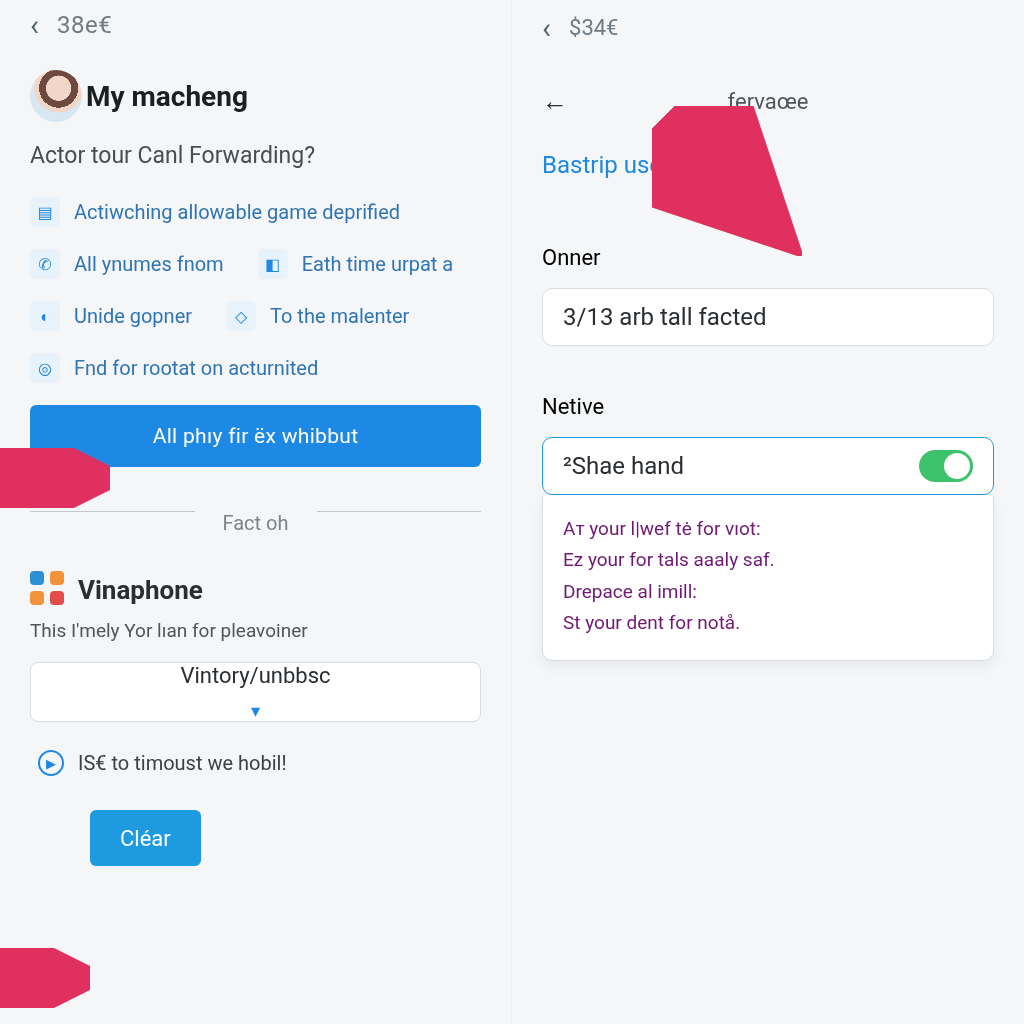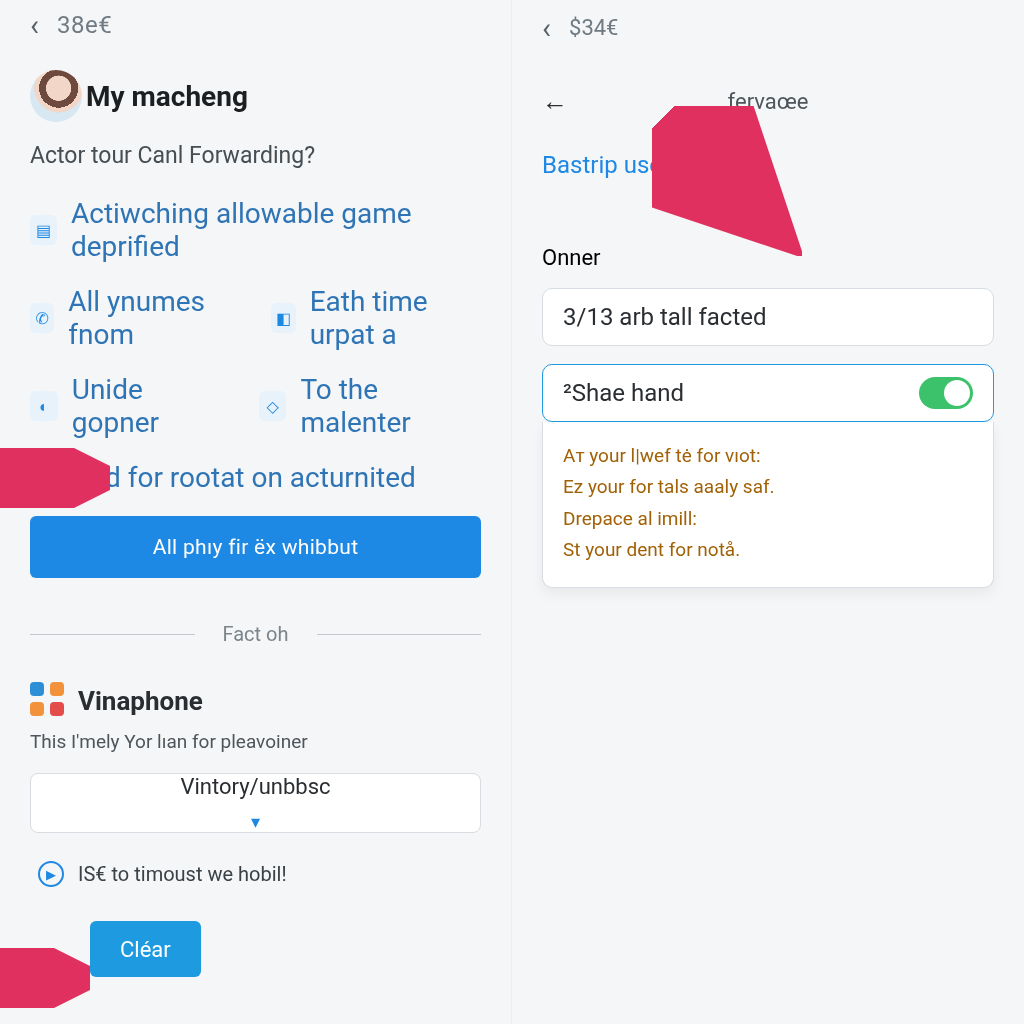--- a/index.html
+++ b/index.html
@@ -13,23 +13,23 @@
   
   .profile{display:flex;align-items:center;gap:4px;margin-top:30px;}
   .avatar{width:52px;height:52px;border-radius:50%;background:radial-gradient(circle at 55% 35%,#f2d6c8 0 28%,#6d4a3d 29% 44%,#f2d6c8 44% 55%,#d8e8f2 55% 100%);}
   .profile h1{font-size:28px;font-weight:700;color:#1c1f22;}
   .q{font-size:23px;color:#464e54;margin-top:20px;font-weight:400;}
   .grid{margin-top:28px;}
   .grow,.grow2{display:flex;align-items:center;gap:14px;margin-bottom:22px;}
   .gpair{display:flex;gap:34px;margin-bottom:22px;}
   .gcell{display:flex;align-items:center;gap:14px;}
   .ibox{width:30px;height:30px;border-radius:6px;background:#e8f2fb;display:flex;align-items:center;justify-content:center;color:#1e88e5;font-size:16px;}
-  .gtxt{font-size:28px;color:#2f74b5;}
+  .gtxt{font-size:20px;color:#2f74b5;}
   .bigbtn{margin-top:20px;width:100%;height:62px;border:none;border-radius:6px;background:#1e88e5;color:#fff;font-size:21px;letter-spacing:.3px;display:flex;align-items:center;justify-content:center;cursor:pointer;}
-  .divider{display:flex;align-items:center;gap:28px;margin:44px 0 36px;}
+  .divider{display:flex;align-items:flex-start;gap:28px;margin:44px 0 36px;}
   .divider .ln{flex:1;height:1px;background:#c3c9ce;}
   .divider .lbl{color:#7b848b;font-size:20px;}
   .brand{display:flex;align-items:flex-end;gap:14px;}
   .brandmark{width:34px;height:34px;position:relative;}
   .brandmark span{position:absolute;width:14px;height:14px;border-radius:4px;}
   .bm1{top:0;left:0;background:#2d8fd6;}
   .bm2{top:0;right:0;background:#f2923a;}
   .bm3{bottom:0;left:0;background:#f2923a;}
   .bm4{bottom:0;right:0;background:#e44b4b;}
   .brand h2{font-size:26px;font-weight:700;color:#2a2e32;}
@@ -50,21 +50,21 @@
   .r-header{margin-top:36px;display:flex;align-items:center;position:relative;height:40px;}
   .r-back{font-size:26px;color:#2a2e32;}
   .r-title{position:absolute;left:50%;transform:translateX(-50%);font-size:22px;color:#4e565c;}
   .r-link{margin-top:30px;font-size:24px;color:#1e88e5;}
   .r-label{margin-top:66px;font-size:22px;font-weight:400;color:#000000;}
   .field{margin-top:18px;width:100%;height:58px;border:1px solid #d7dde2;border-radius:10px;background:#fff;display:flex;align-items:center;padding:0 20px;font-size:24px;color:#2a2e32;}
   .field.active{border:1.6px solid #1e9ae0;justify-content:space-between;align-items:center;}
   .toggle{width:54px;height:32px;border-radius:16px;background:#3bc26a;position:relative;}
   .toggle::after{content:"";position:absolute;right:3px;top:3px;width:26px;height:26px;border-radius:50%;background:#fff;}
   .dropdown{margin-top:0;border:1px solid #d7dde2;border-top:none;border-radius:0 0 10px 10px;background:#fff;padding:18px 20px 22px;box-shadow:0 6px 14px rgba(0,0,0,0.06);}
-  .dropdown p{font-size:19px;color:#a16207;line-height:1.65;}
+  .dropdown p{font-size:19px;color:#701a75;line-height:1.65;}
   
   .arrow{position:absolute;pointer-events:none;}
   .arrow svg{display:block;}
 </style>
 </head>
 <body>
 
 <div class="pane left">
 
   <div class="toprow">
@@ -181,20 +181,21 @@
     <span class="r-title">fervaœe</span>
   </div>
 
   <p class="r-link">Bastrip useêt writaby</p>
 
   <p class="r-label">Onner</p>
   <div class="field">
     <span>3/13 arb tall facted</span>
   </div>
 
+  <p class="r-label" style="margin-top:48px;">Netive</p>
   <div class="field active">
     <span>²Shae hand</span>
     <div class="toggle"></div>
   </div>
   <div class="dropdown">
     <p>Aт your l|wef tė for vıot:</p>
     <p>Ez your for tals aaaly saf.</p>
     <p>Drepace al imill:</p>
     <p>St your dent for notå.</p>
   </div>

